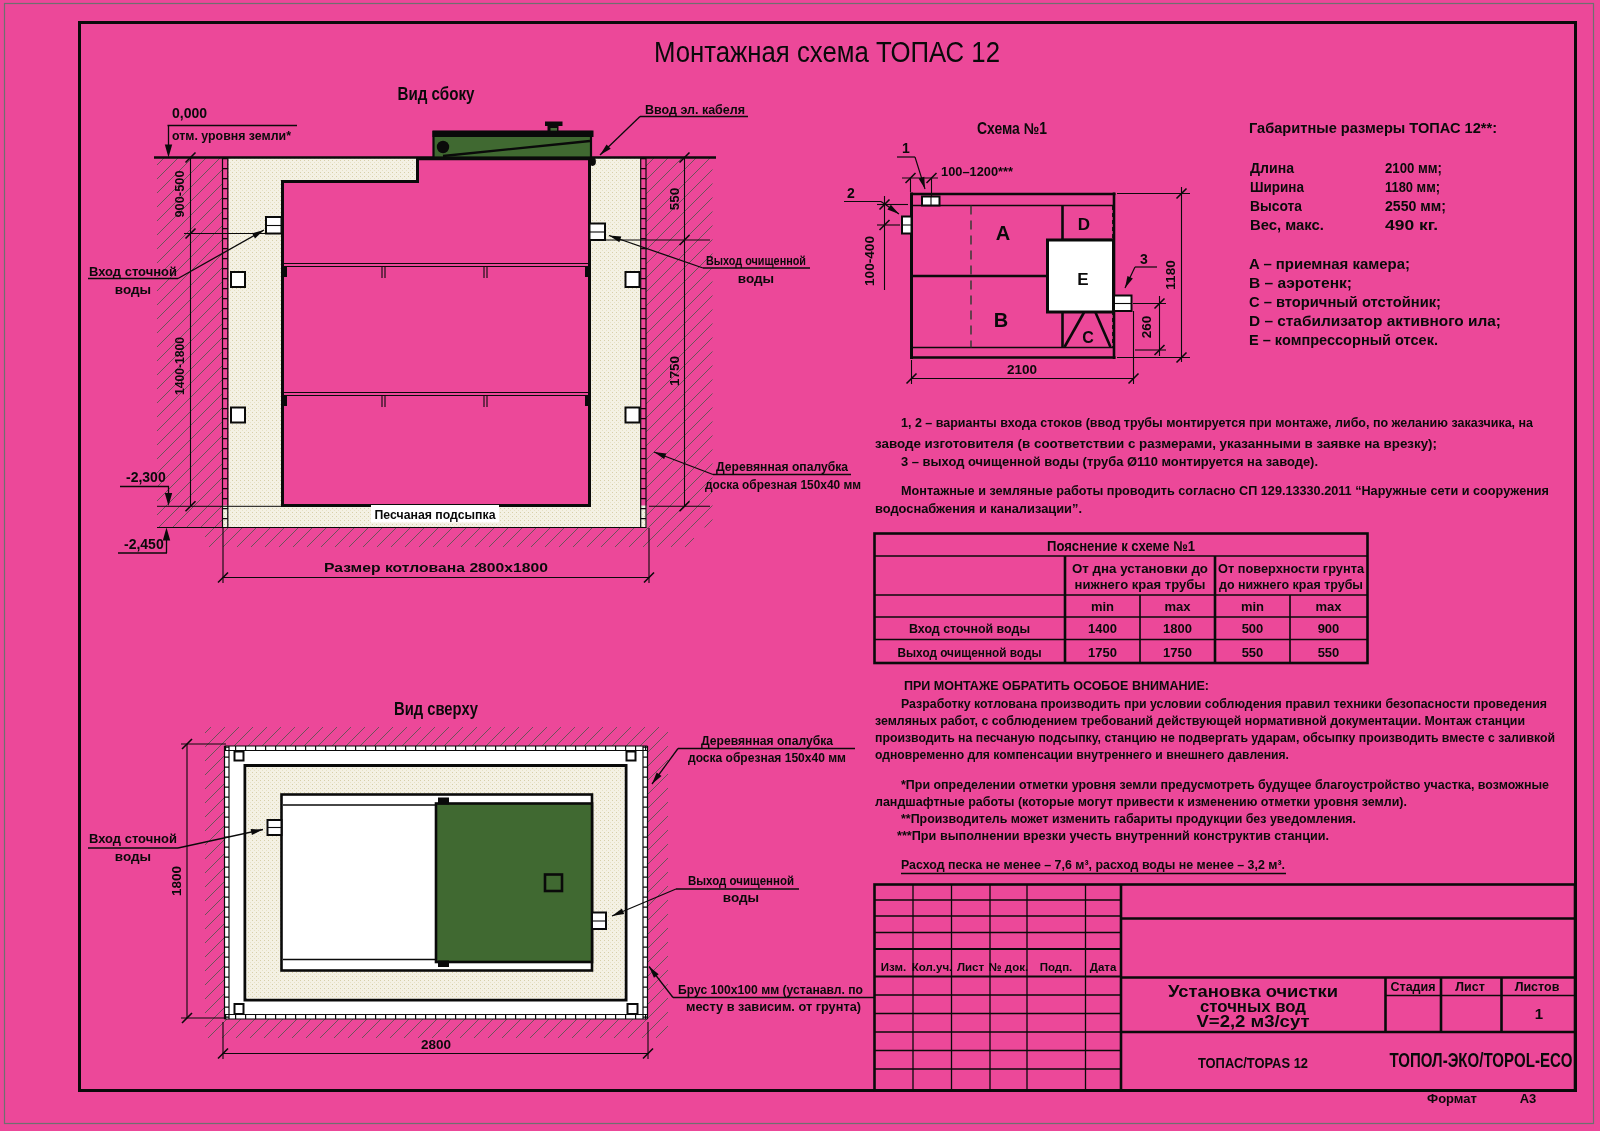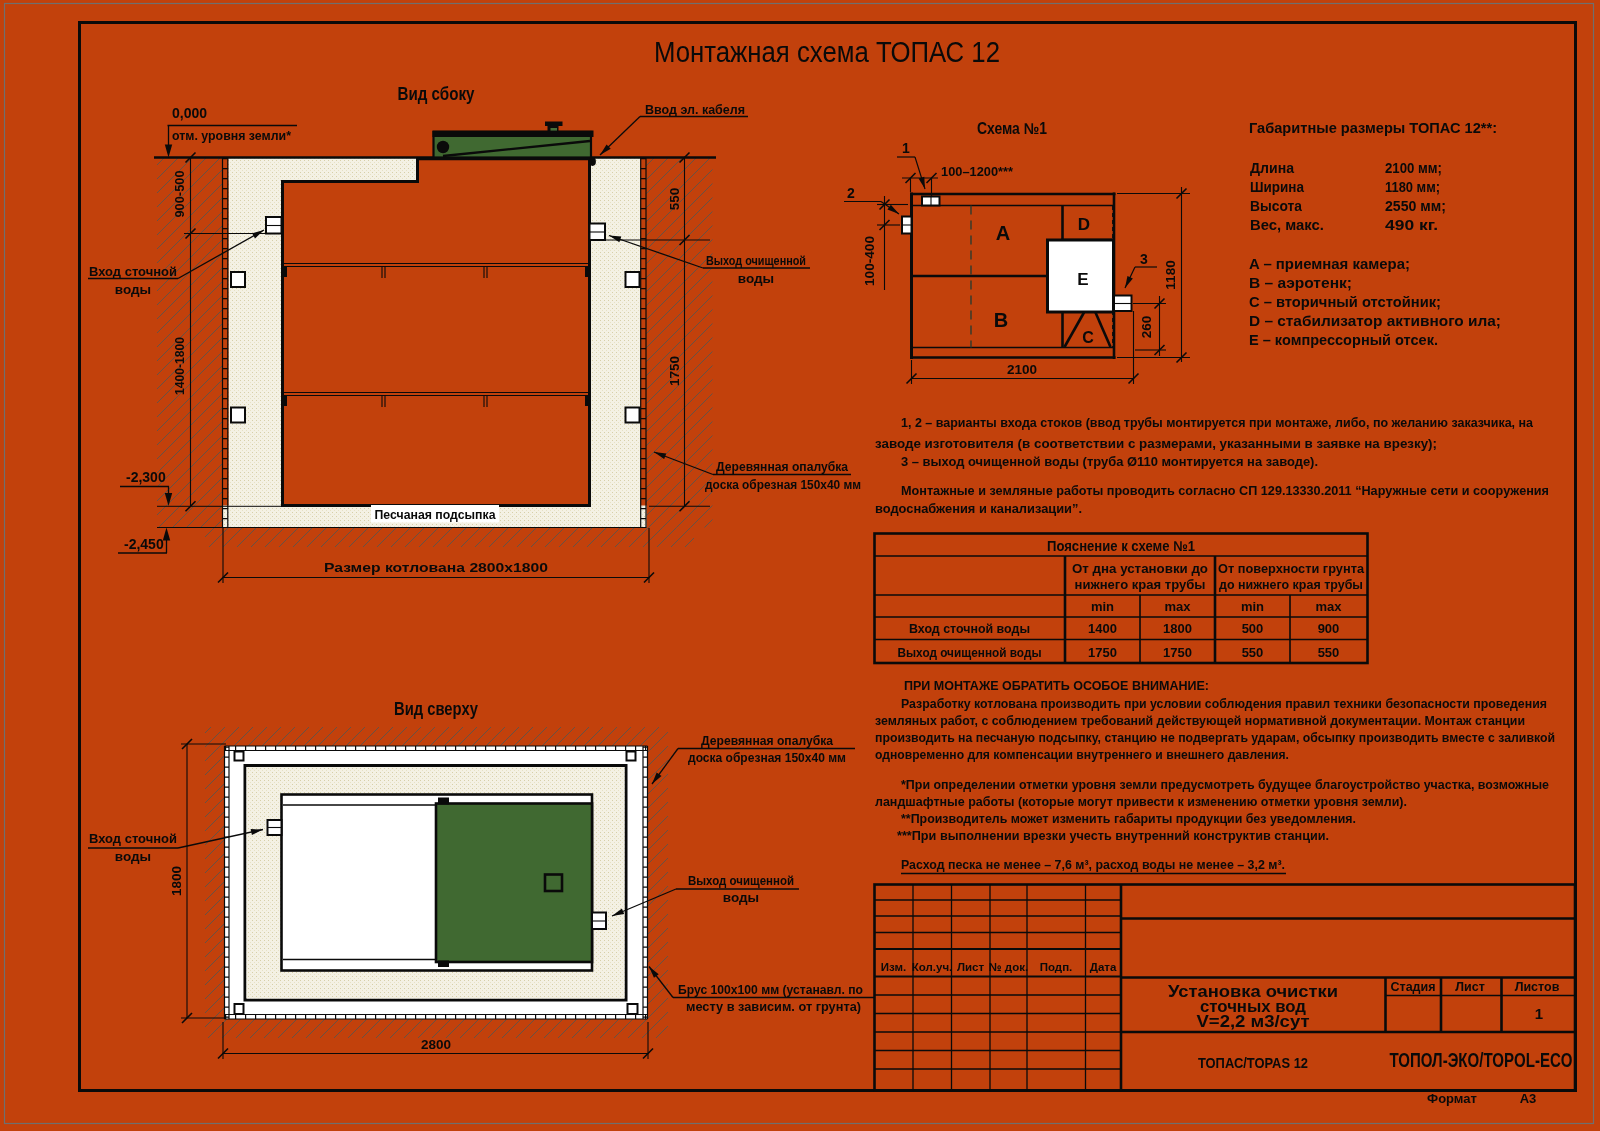--- a/index.html
+++ b/index.html
@@ -1,16 +1,16 @@
 <!DOCTYPE html>
 <html><head>
 <meta charset="utf-8">
 <style>
 html,body{margin:0;padding:0;background:#fff;}
-.page{position:relative;width:1600px;height:1131px;background:#c2410c;overflow:hidden;}
+.page{position:relative;width:1600px;height:1131px;background:#ec4899;overflow:hidden;}
 svg{position:absolute;left:0;top:0;}
 text{font-family:"Liberation Sans",sans-serif;fill:#0a0a0a;}
 </style>
 </head>
 <body>
 <div class="page">
 <svg width="1600" height="1131" viewBox="0 0 1600 1131">
 <defs>
 <pattern id="sand" width="4" height="4" patternUnits="userSpaceOnUse">
   <rect width="4" height="4" fill="#f4f1e4"></rect>

